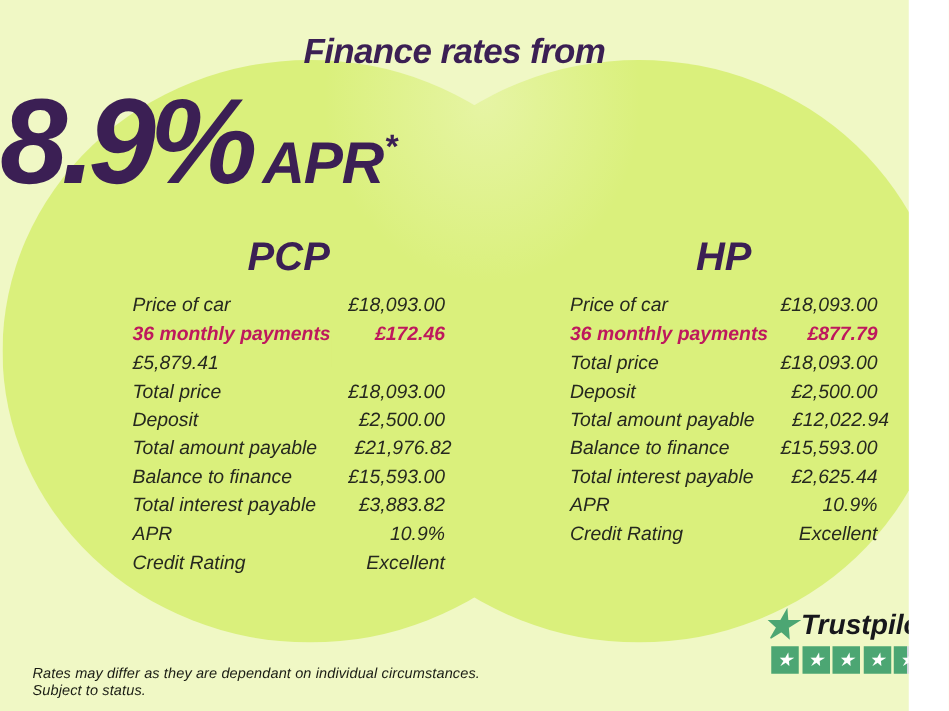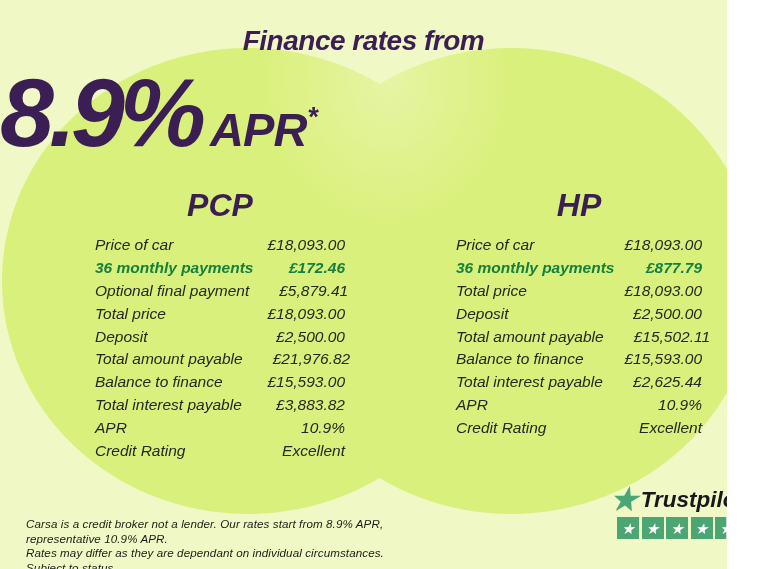--- a/index.html
+++ b/index.html
@@ -51,36 +51,36 @@
   .rate{
     font-size:97px;font-weight:800;letter-spacing:-5px;line-height:1;
   }
   .apr{
     font-size:47px;font-weight:800;letter-spacing:-1px;margin-left:9px;
   }
   .ast{
     font-size:27px;font-weight:800;vertical-align:20px;margin-left:1px;
   }
   .col{position:absolute;top:188px;}
-  .col.pcp{left:95px;width:250px;}
+  .col.pcp{left:106px;width:250px;}
   .col.hp{left:456px;width:246px;}
   .col h2{
     text-align:center;
     font-size:32px;font-weight:800;line-height:34px;
     color:var(--purple);
   }
   .rows{margin-top:12px;}
   .row{
     display:flex;justify-content:space-between;align-items:center;
     height:22.8px;
     font-size:15.5px;color:var(--ink);
     white-space:nowrap;
     gap:30px;
   }
-  .row.bold .lbl,.row.bold .val{font-weight:700;color:#15803d;}
+  .row.bold .lbl,.row.bold .val{font-weight:700;color:#be185d;}
   .disclaimer{
     position:absolute;left:26px;top:517px;width:390px;
     font-size:11.6px;line-height:14.6px;letter-spacing:0.1px;
     color:#1a1c14;
   }
   .trustpilot{
     position:absolute;left:612px;top:487px;width:130px;
     display:flex;flex-direction:column;align-items:center;gap:4px;
   }
   .tp-logo{
@@ -119,21 +119,20 @@
       <div class="rows" id="pcp-rows">
           <div class="row">
             <span class="lbl">Price of car</span>
             <span class="val">£18,093.00</span>
           </div>
           <div class="row bold">
             <span class="lbl">36 monthly payments</span>
             <span class="val">£172.46</span>
           </div>
           <div class="row">
-            <span class="lbl">Optional final payment</span>
             <span class="val">£5,879.41</span>
           </div>
           <div class="row">
             <span class="lbl">Total price</span>
             <span class="val">£18,093.00</span>
           </div>
           <div class="row">
             <span class="lbl">Deposit</span>
             <span class="val">£2,500.00</span>
           </div>
@@ -174,21 +173,21 @@
           <div class="row">
             <span class="lbl">Total price</span>
             <span class="val">£18,093.00</span>
           </div>
           <div class="row">
             <span class="lbl">Deposit</span>
             <span class="val">£2,500.00</span>
           </div>
           <div class="row">
             <span class="lbl">Total amount payable</span>
-            <span class="val">£15,502.11</span>
+            <span class="val">£12,022.94</span>
           </div>
           <div class="row">
             <span class="lbl">Balance to finance</span>
             <span class="val">£15,593.00</span>
           </div>
           <div class="row">
             <span class="lbl">Total interest payable</span>
             <span class="val">£2,625.44</span>
           </div>
           <div class="row">
@@ -196,21 +195,21 @@
             <span class="val">10.9%</span>
           </div>
           <div class="row">
             <span class="lbl">Credit Rating</span>
             <span class="val">Excellent</span>
           </div>
         </div>
     </section>
 
     <p class="disclaimer">
-      <span>Carsa is a credit broker not a lender. Our rates start from 8.9% APR, representative 10.9% APR.</span><br>
+      <br>
       <span>Rates may differ as they are dependant on individual circumstances. Subject to status.</span>
     </p>
 
     <div class="trustpilot">
       <div class="tp-logo">
         <span class="tp-star">★</span>
         <span>Trustpilot</span>
       </div>
       <div class="tp-stars" id="tp-stars">
           <div class="tp-box">

